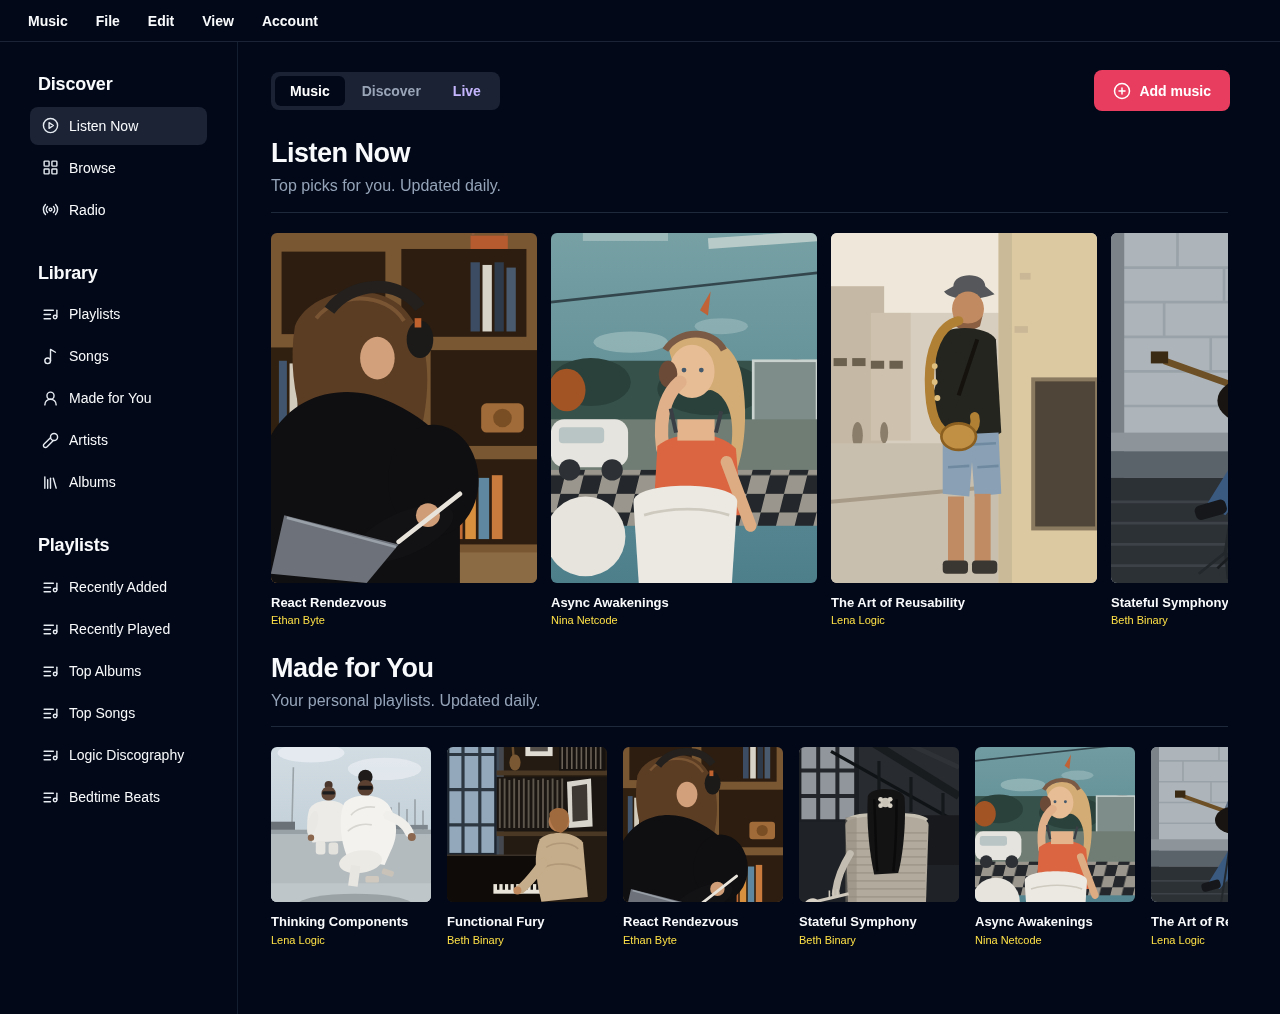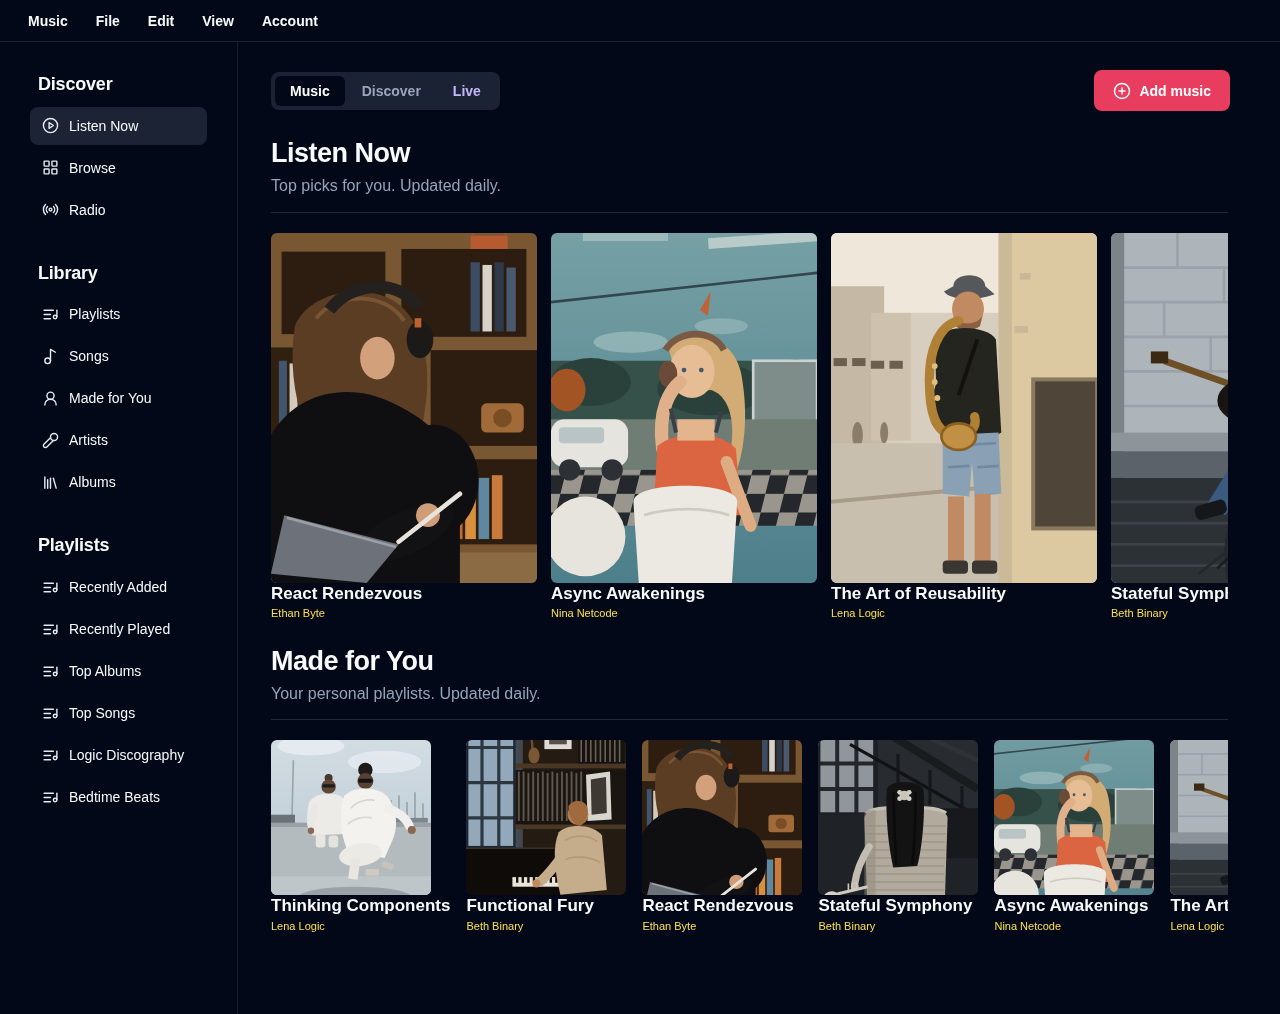--- a/index.html
+++ b/index.html
@@ -67,21 +67,21 @@
   .separator{height:1px;background:#1e293b;width:957px;margin-top:16px}
 
   .card-row{display:flex;width:957px;overflow:hidden;margin-top:20px}
   .row-lg{gap:14px}
   .row-sm{gap:16px}
   .album{flex:none;cursor:pointer}
   .album .art{border-radius:6px;overflow:hidden;display:block;background:#10192b}
   .row-lg .art{width:266px;height:350px}
   .row-sm .art{width:160px;height:155px}
   .art-svg{width:100%;height:100%;display:block}
-  .album-title{margin-top:0;font-size:17px;font-weight:600;line-height:1.25;white-space:nowrap}
+  .album-title{margin-top:12px;font-size:13px;font-weight:600;line-height:1.25;white-space:nowrap}
   .album-artist{margin-top:3px;font-size:11px;color:#fde047;white-space:nowrap}
 </style>
 </head>
 <body>
 
 <svg width="0" height="0" style="position:absolute" aria-hidden="true">
 <defs>
 <pattern id="check" width="28" height="28" patternUnits="userSpaceOnUse" patternTransform="skewX(-14)">
   <rect width="28" height="28" fill="#9b968d"></rect>
   <rect width="14" height="14" fill="#24282c"></rect>

